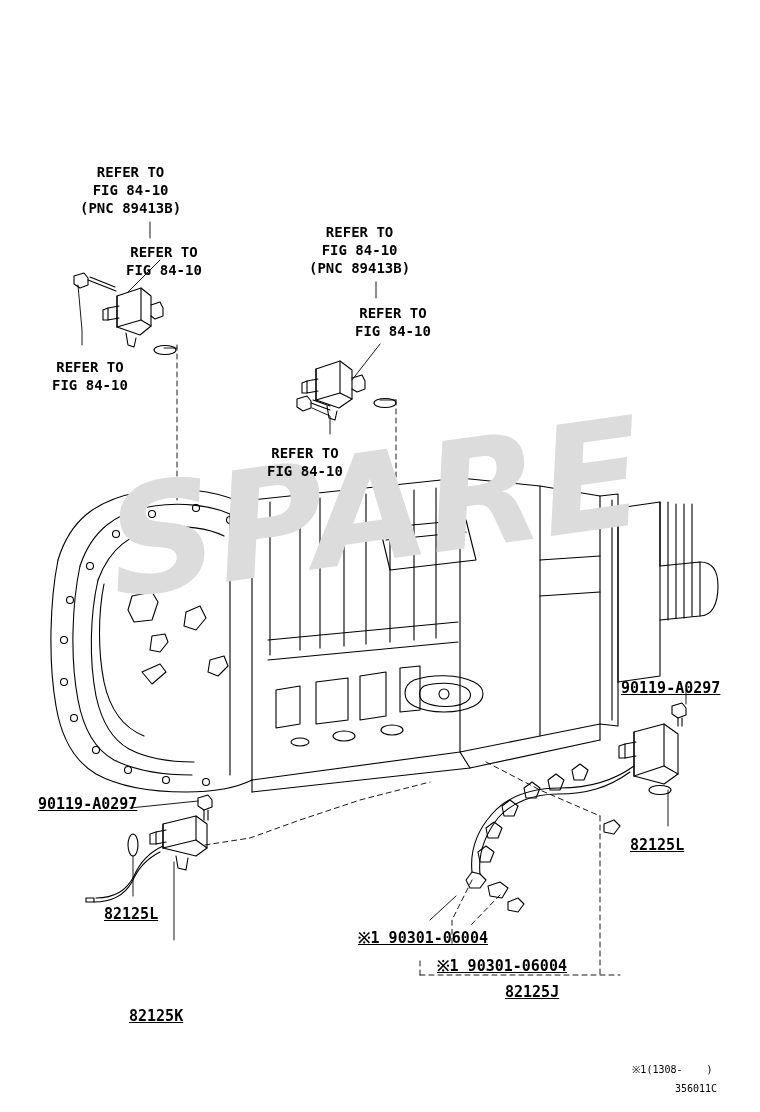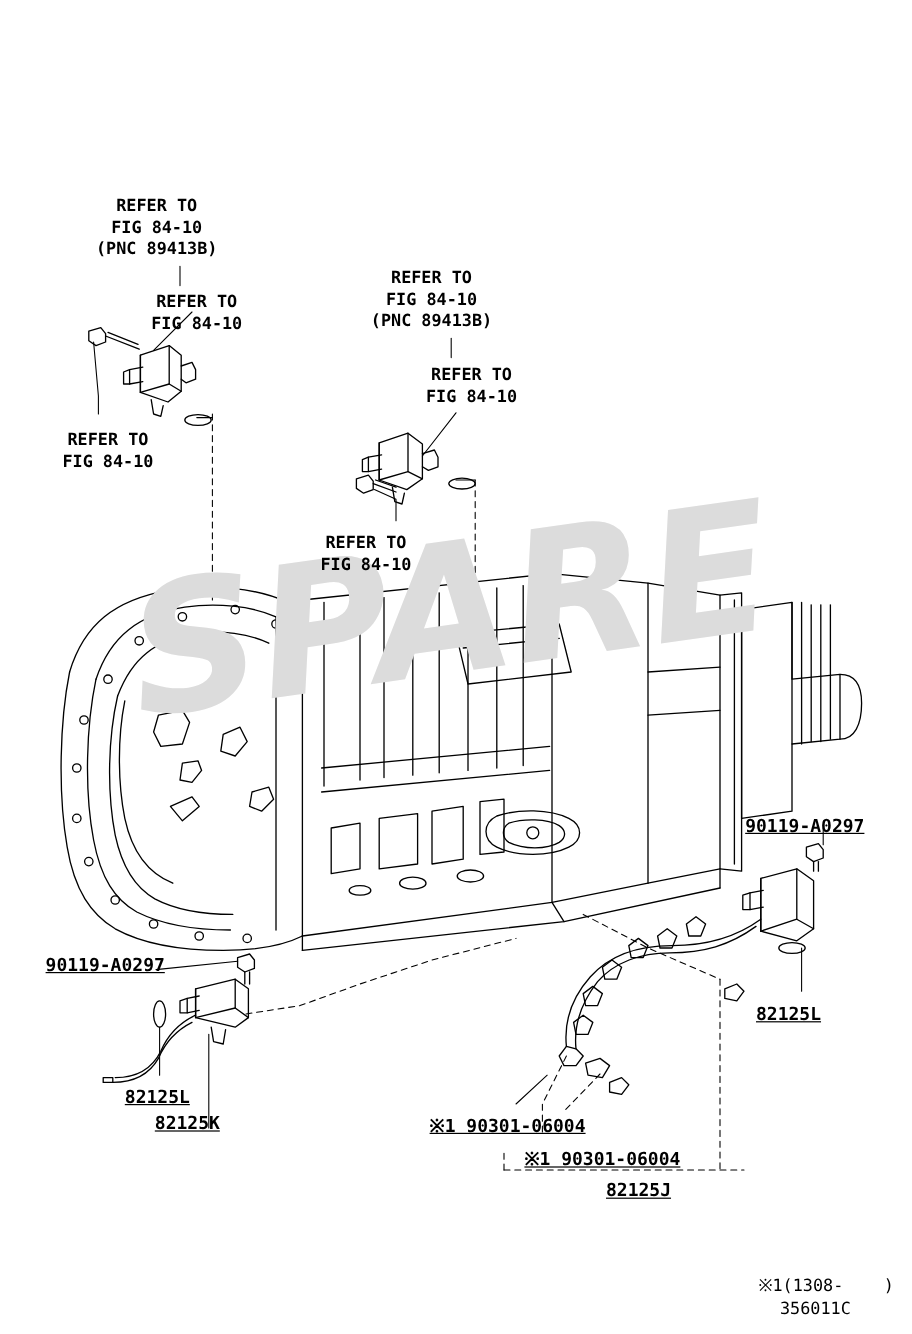--- a/index.html
+++ b/index.html
@@ -19,21 +19,21 @@
     position: absolute;
     font-family: "DejaVu Sans Mono", monospace;
     font-weight: bold;
     color: #000000;
     white-space: pre;
     line-height: 1.30;
     letter-spacing: 0px;
   }
   .lbl.md { font-size: 14px; text-align: center; }
   .lbl.lg { font-size: 15px; text-decoration: underline; }
-  .lbl.foot { font-size: 14px; font-weight: normal; }
+  .lbl.foot { font-size: 10px; font-weight: normal; }
   #artwork {
     position: absolute;
     left: 0; top: 0;
     width: 760px;
     height: 1112px;
   }
   #watermark {
     position: absolute;
     left: 0; top: 0;
     width: 760px;
@@ -272,21 +272,21 @@
 (PNC 89413B)</div>
   <div class="lbl md" style="left:355px; top:304px;">REFER TO
 FIG 84-10</div>
   <div class="lbl md" style="left:267px; top:444px;">REFER TO
 FIG 84-10</div>
 
   <div class="lbl lg" style="left:621px; top:679px;">90119-A0297</div>
   <div class="lbl lg" style="left:630px; top:836px;">82125L</div>
   <div class="lbl lg" style="left:38px; top:795px;">90119-A0297</div>
   <div class="lbl lg" style="left:104px; top:905px;">82125L</div>
-  <div class="lbl lg" style="left:129px; top:927px;text-align:center;">82125K</div>
+  <div class="lbl lg" style="left:129px; top:1007px;text-align:center;">82125K</div>
   <div class="lbl lg" style="left:358px; top:929px;">※1 90301-06004</div>
   <div class="lbl lg" style="left:437px; top:957px;">※1 90301-06004</div>
   <div class="lbl lg" style="left:505px; top:983px;">82125J</div>
 
   <div class="lbl foot" style="left:632px; top:1063px;">※1(1308-    )</div>
-  <div class="lbl foot" style="left:650px; top:1082px;">356011C</div>
+  <div class="lbl foot" style="left:675px; top:1082px;">356011C</div>
 
 </div>
 
 </body></html>

